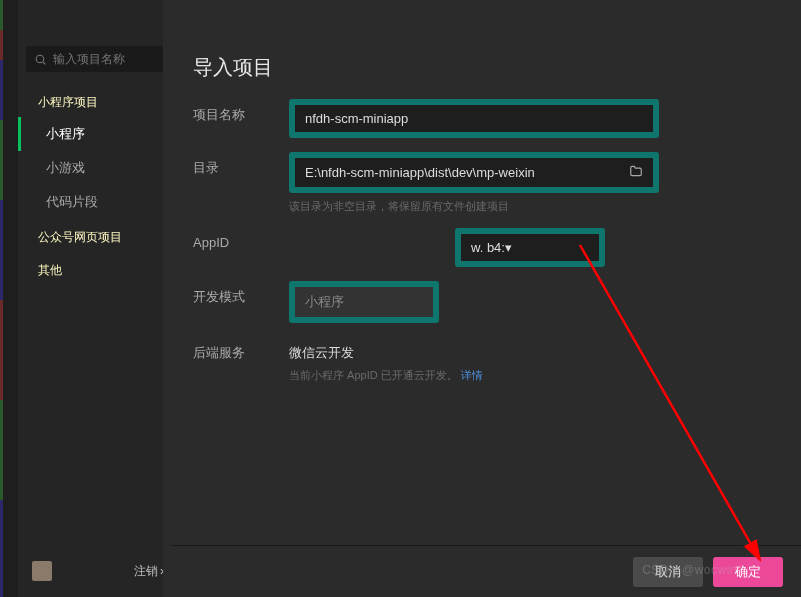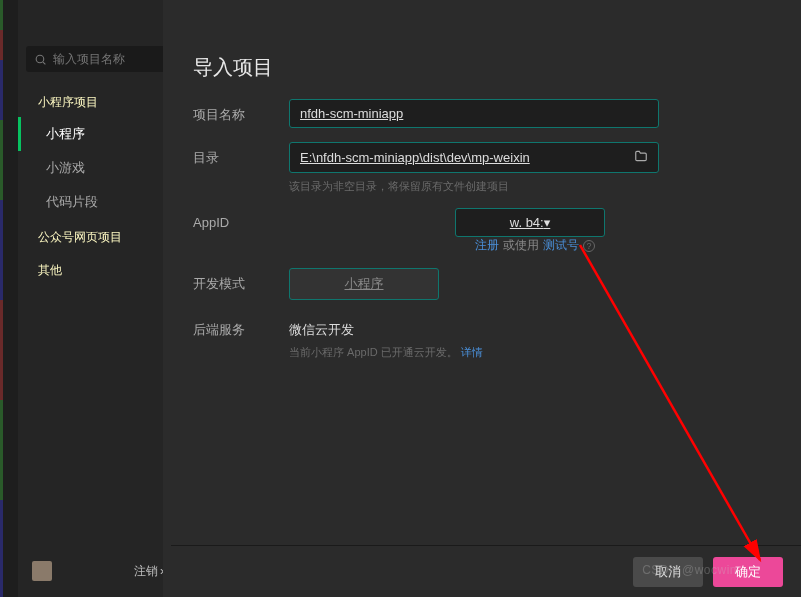--- a/index.html
+++ b/index.html
@@ -23,21 +23,21 @@
 .nav-item.active::before { content: ""; position: absolute; left: 0; top: 0; bottom: 0; width: 3px; background: #07c160; }
 .sidebar-footer { position: absolute; bottom: 16px; left: 0; right: 0; display: flex; align-items: center; justify-content: space-between; padding: 0 14px; }
 .avatar { width: 20px; height: 20px; background: #8a7a6a; border-radius: 2px; }
 .logout { color: #bbb; font-size: 12px; cursor: pointer; display: flex; align-items: center; gap: 2px; }
 .main { position: absolute; left: 163px; top: 0; right: 0; bottom: 0; background: #2b2b2b; }
 .page-title { font-size: 20px; color: #e8e8e8; padding: 54px 0 18px 30px; font-weight: 400; }
 .form { padding: 0 30px; }
 .form-row { display: flex; align-items: flex-start; margin-bottom: 14px; }
 .form-label { width: 96px; color: #aaa; font-size: 13px; padding-top: 7px; flex-shrink: 0; }
 .form-field { flex: 1; }
-.text-input, .select-box { background: #1e1e1e; border: 1px solid #0f766e; border-radius: 3px; padding: 6px 10px; color: #ddd; font-size: 13px; width: 370px; display: flex; align-items: center; justify-content: center; text-decoration: underline; }
+.text-input, .select-box { background: #1e1e1e; border: 6px solid #0f766e; border-radius: 3px; padding: 6px 10px; color: #ddd; font-size: 13px; width: 370px; display: flex; align-items: center; justify-content: flex-start; }
 .text-input input { background: transparent; border: none; outline: none; color: #ddd; width: 100%; font-size: 13px; }
 .select-box.narrow { width: 150px; }
 .select-box.readonly { background: #333; color: #888; }
 .hint { color: #6a6a6a; font-size: 11px; margin-top: 6px; }
 .inline-text { color: #888; font-size: 12px; margin-left: 10px; display: inline-flex; align-items: center; gap: 4px; }
 .link { color: #4a8fd8; cursor: pointer; }
 .svc-value { color: #ddd; font-size: 13px; padding-top: 7px; }
 .folder-btn { cursor: pointer; }
 .footer { position: absolute; bottom: 0; left: 8px; right: 0; height: 52px; border-top: 1px solid #1a1a1a; display: flex; align-items: center; justify-content: flex-end; gap: 10px; padding: 0 18px; }
 .btn { padding: 6px 22px; border-radius: 3px; font-size: 13px; cursor: pointer; border: none; }
@@ -122,26 +122,20 @@
       </div>
     </div>
 
     <div class="form-row">
       <div class="form-label">AppID</div>
       <div class="form-field" style="display:flex;align-items:center;flex-direction:column;">
         <div class="select-box narrow">
           <span>w.              b4:</span>
           <span>▾</span>
         </div>
-        <span class="inline-text">
-          <span class="link">注册</span>
-          <span>或使用</span>
-          <span class="link">测试号</span>
-          <span class="info-icon">?</span>
-        </span>
       </div>
     </div>
 
     <div class="form-row">
       <div class="form-label">开发模式</div>
       <div class="form-field">
         <div class="select-box narrow readonly">
           <span>小程序</span>
         </div>
       </div>

